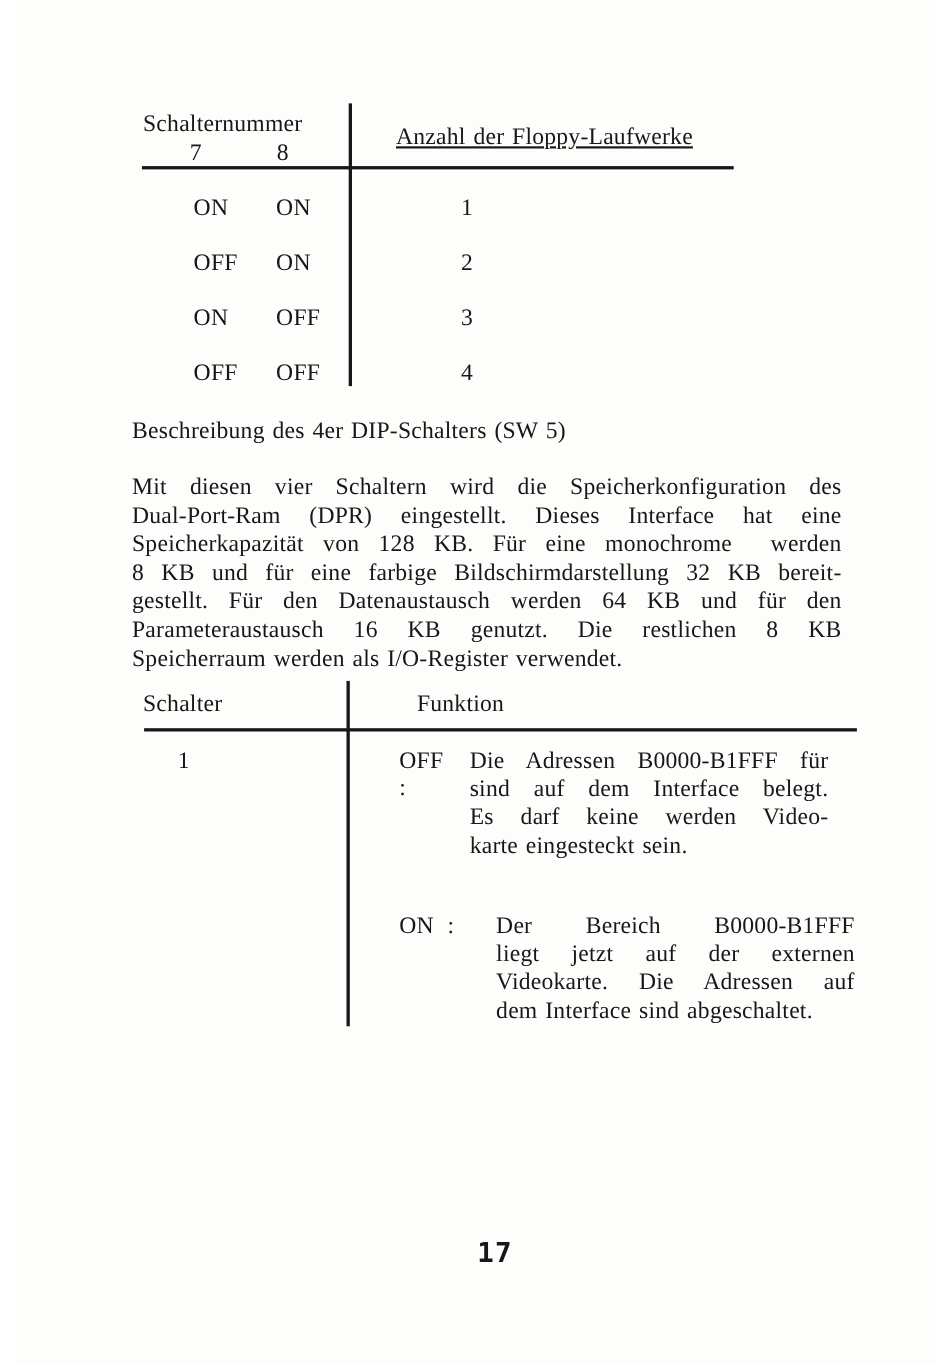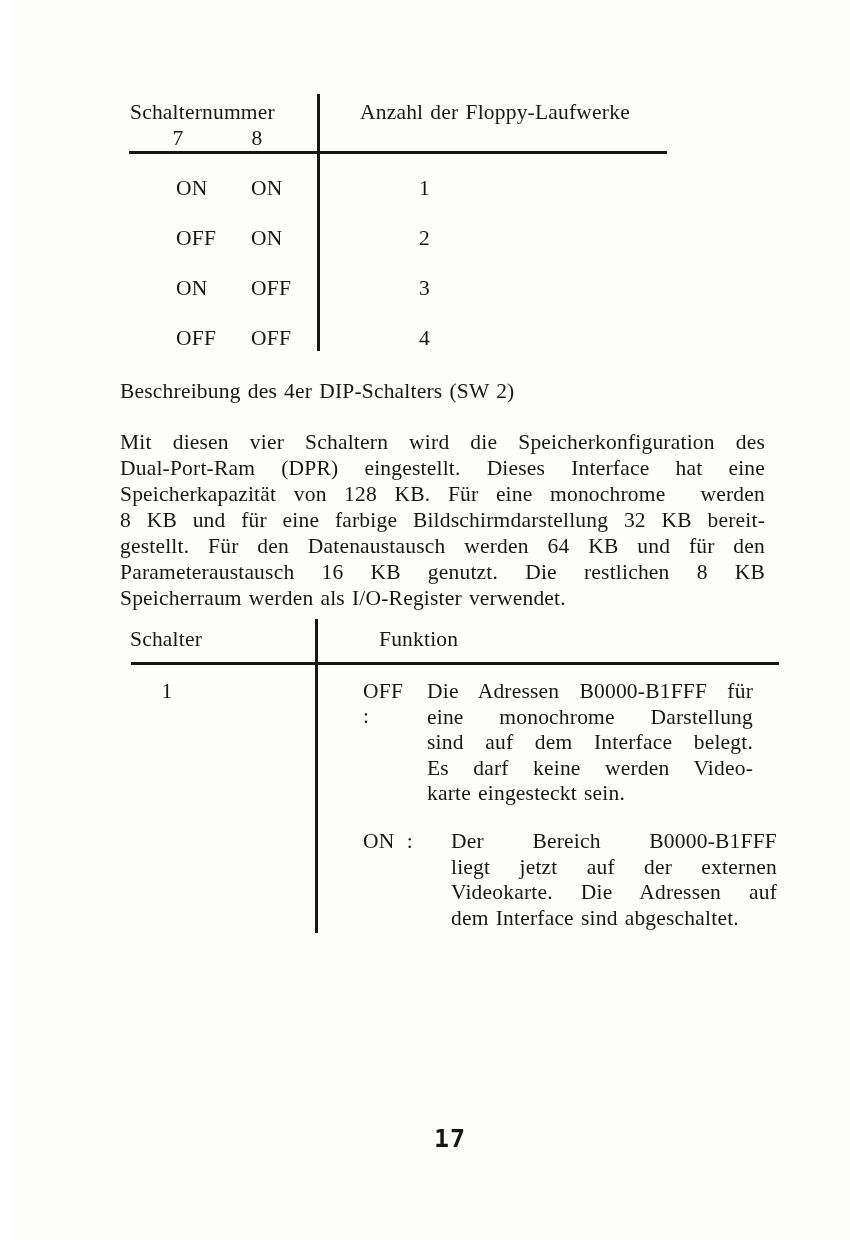--- a/index.html
+++ b/index.html
@@ -52,21 +52,21 @@
 </style>
 </head>
 <body>
 
 <div class="page">
 
   <div>
     <div class="abs" style="left:115px; top:100px;">Schalternummer</div>
     <div class="abs ctr" style="left:146px; top:126px; width:34px;">7</div>
     <div class="abs ctr" style="left:225px; top:126px; width:34px;">8</div>
-    <div class="abs" style="left:345px; top:100px;">Anzahl der Floppy-Laufwerke</div>
+    <div class="abs" style="left:345px; top:112px;text-decoration:underline;">Anzahl der Floppy-Laufwerke</div>
 
     <div class="abs vline" style="left:302px; top:94px; height:257px;"></div>
     <div class="abs hrule" style="left:114px; top:151px; width:538px;"></div>
 
     <div class="abs" style="left:0; top:176px; width:850px; height:24px;">
       <span class="row-cell" style="left:161px;">ON</span>
       <span class="row-cell" style="left:236px;">ON</span>
       <span class="row-cell" style="left:404px;">1</span>
     </div>
     <div class="abs" style="left:0; top:226px; width:850px; height:24px;">
@@ -79,21 +79,21 @@
       <span class="row-cell" style="left:236px;">OFF</span>
       <span class="row-cell" style="left:404px;">3</span>
     </div>
     <div class="abs" style="left:0; top:326px; width:850px; height:24px;">
       <span class="row-cell" style="left:161px;">OFF</span>
       <span class="row-cell" style="left:236px;">OFF</span>
       <span class="row-cell" style="left:404px;">4</span>
     </div>
   </div>
 
-  <div class="abs" style="left:105px; top:379px;">Beschreibung des 4er DIP-Schalters (SW 2)</div>
+  <div class="abs" style="left:105px; top:379px;">Beschreibung des 4er DIP-Schalters (SW 5)</div>
 
   <div class="para">
     <div class="pline jline">Mit diesen vier Schaltern wird die Speicherkonfiguration des</div>
     <div class="pline jline">Dual-Port-Ram (DPR) eingestellt. Dieses Interface hat eine</div>
     <div class="pline jline">Speicherkapazität von 128 KB. Für eine monochrome&nbsp; werden</div>
     <div class="pline jline">8 KB und für eine farbige Bildschirmdarstellung 32 KB bereit-</div>
     <div class="pline jline">gestellt. Für den Datenaustausch werden 64 KB und für den</div>
     <div class="pline jline">Parameteraustausch 16 KB genutzt. Die restlichen 8 KB</div>
     <div class="pline lline">Speicherraum werden als I/O-Register verwendet.</div>
   </div>
@@ -103,21 +103,20 @@
     <div class="abs" style="left:364px; top:627px;">Funktion</div>
 
     <div class="abs vline" style="left:300px; top:619px; height:314px;"></div>
     <div class="abs hrule" style="left:116px; top:662px; width:648px;"></div>
 
     <div class="abs ctr" style="left:140px; top:679px; width:24px;">1</div>
 
     <div class="state-label" style="left:348px; top:679px;">OFF :</div>
     <div class="ftext" style="left:412px; top:679px;">
       <div class="fline jline">Die Adressen B0000-B1FFF für</div>
-      <div class="fline jline">eine monochrome Darstellung</div>
       <div class="fline jline">sind auf dem Interface belegt.</div>
       <div class="fline jline">Es darf keine werden Video-</div>
       <div class="fline lline">karte eingesteckt sein.</div>
     </div>
 
     <div class="state-label" style="left:348px; top:829px;">ON :</div>
     <div class="ftext" style="left:436px; top:829px;">
       <div class="fline jline">Der Bereich B0000-B1FFF</div>
       <div class="fline jline">liegt jetzt auf der externen</div>
       <div class="fline jline">Videokarte. Die Adressen auf</div>

